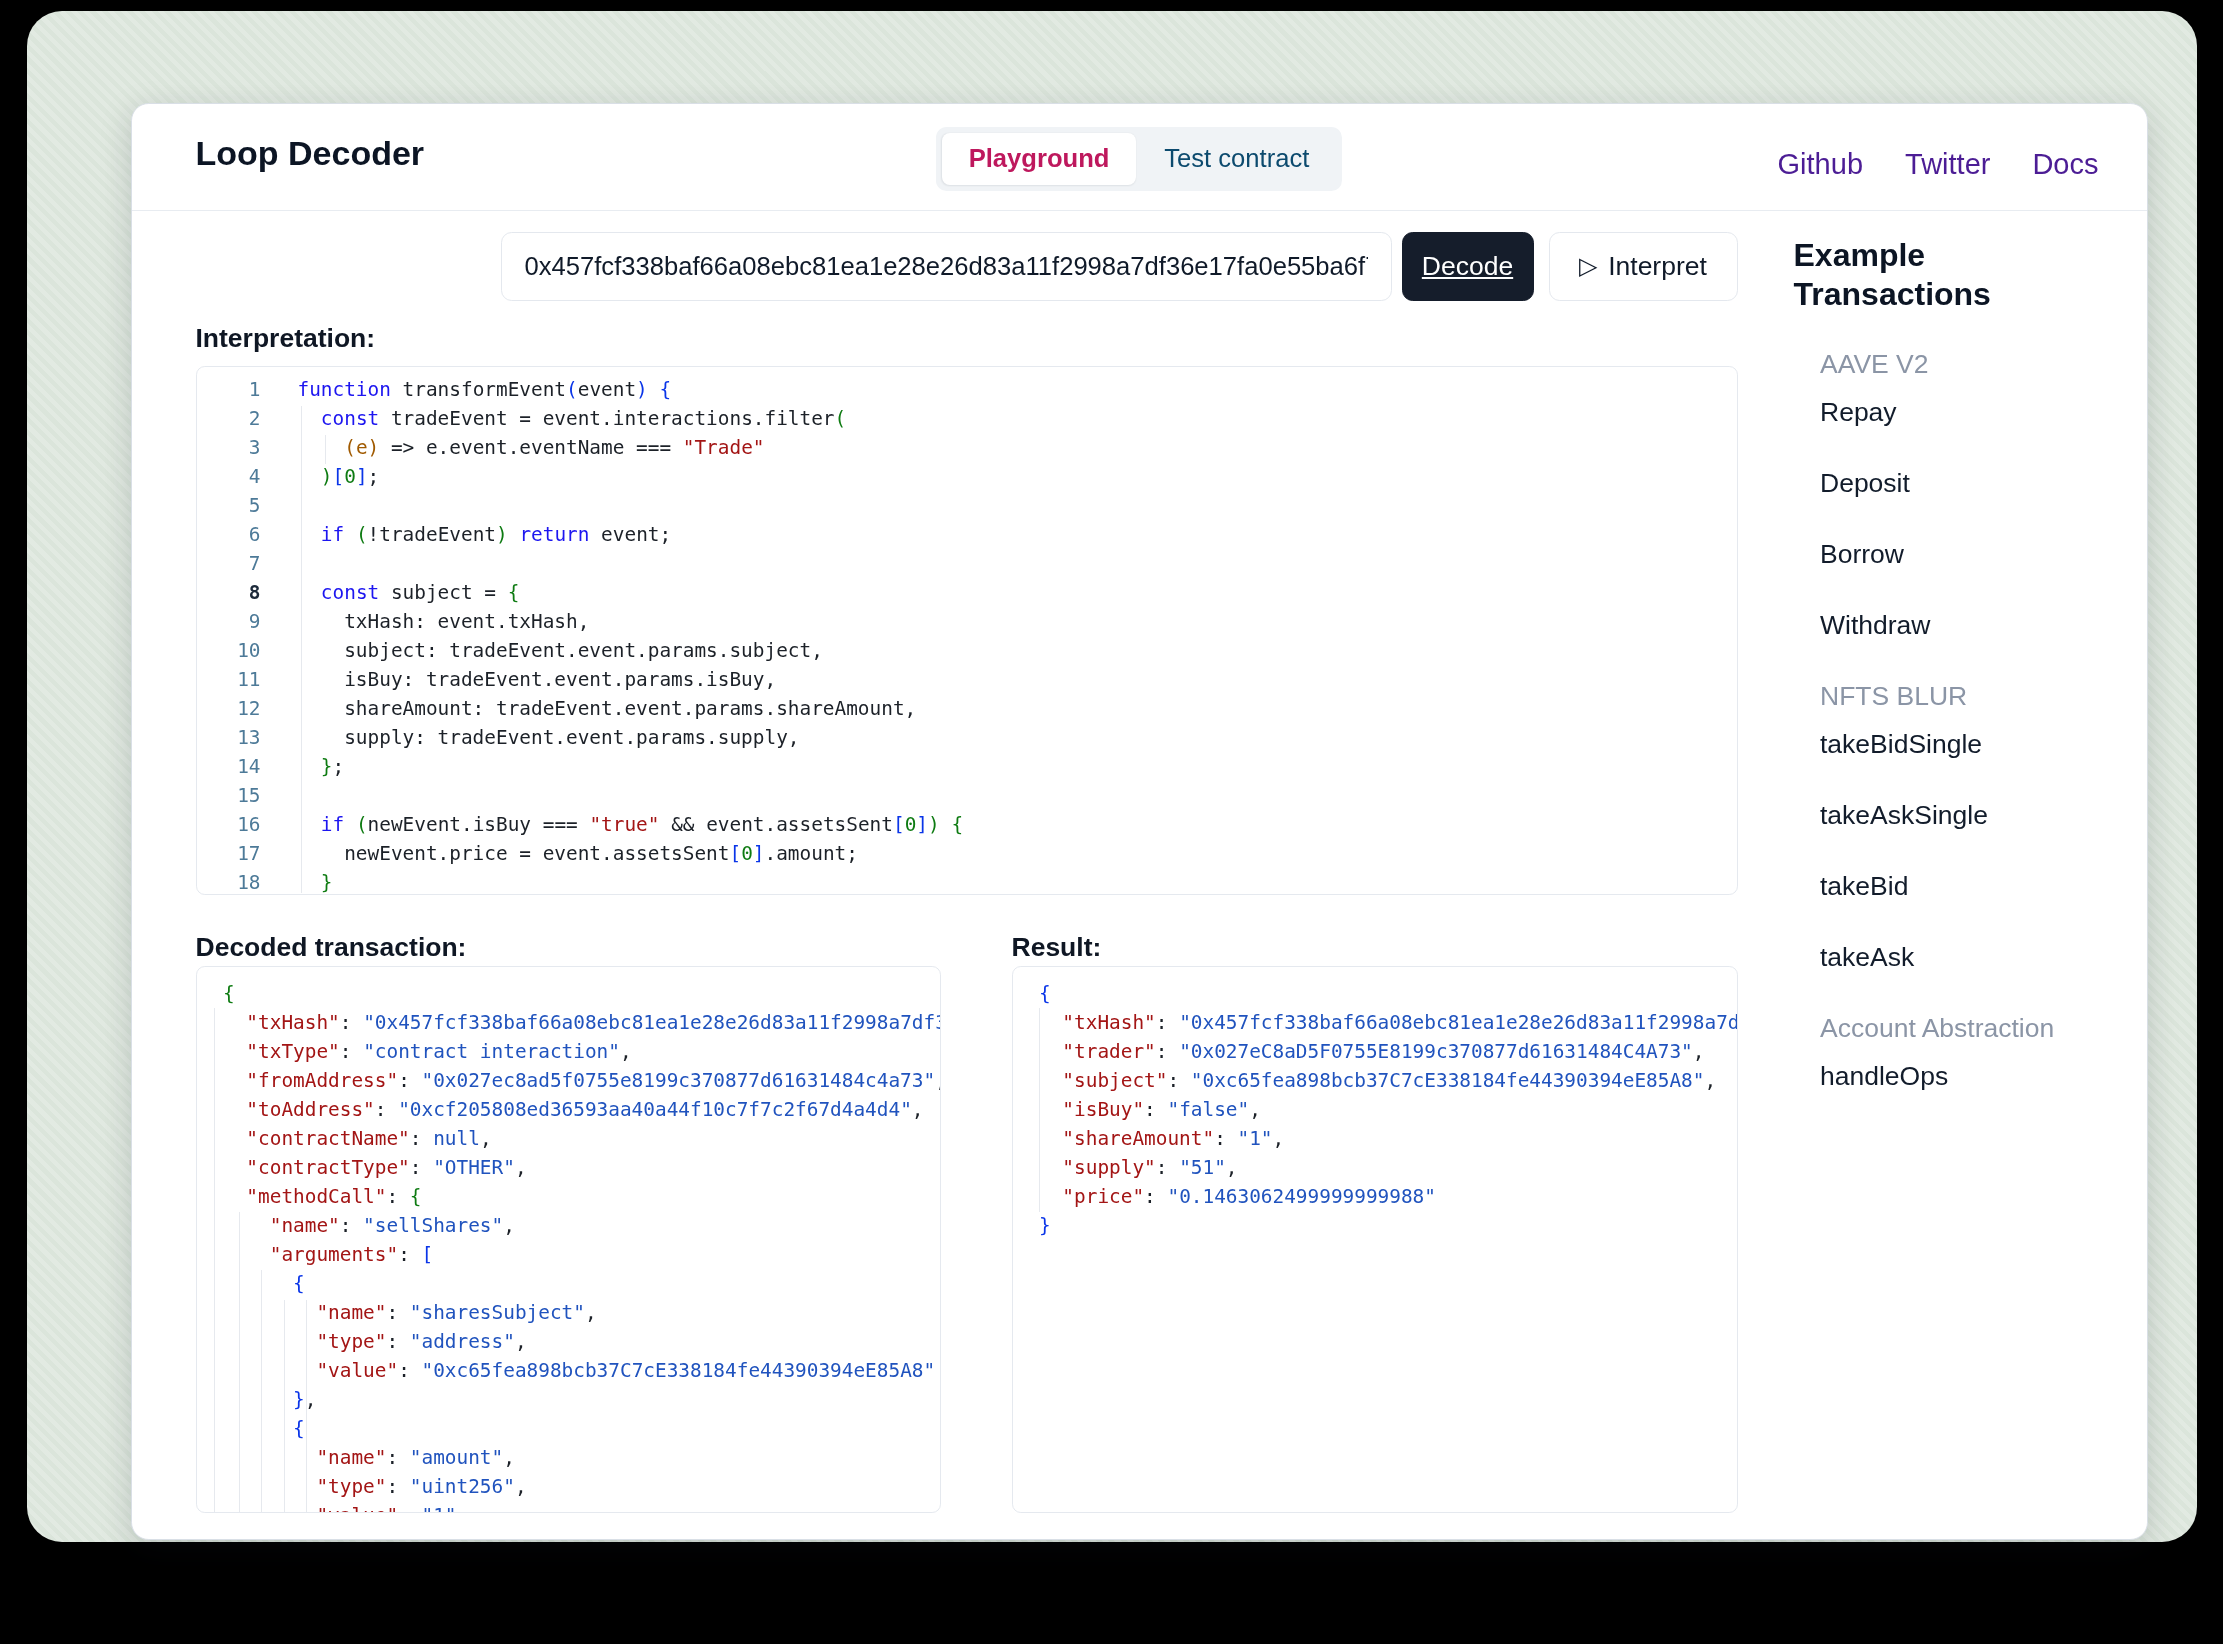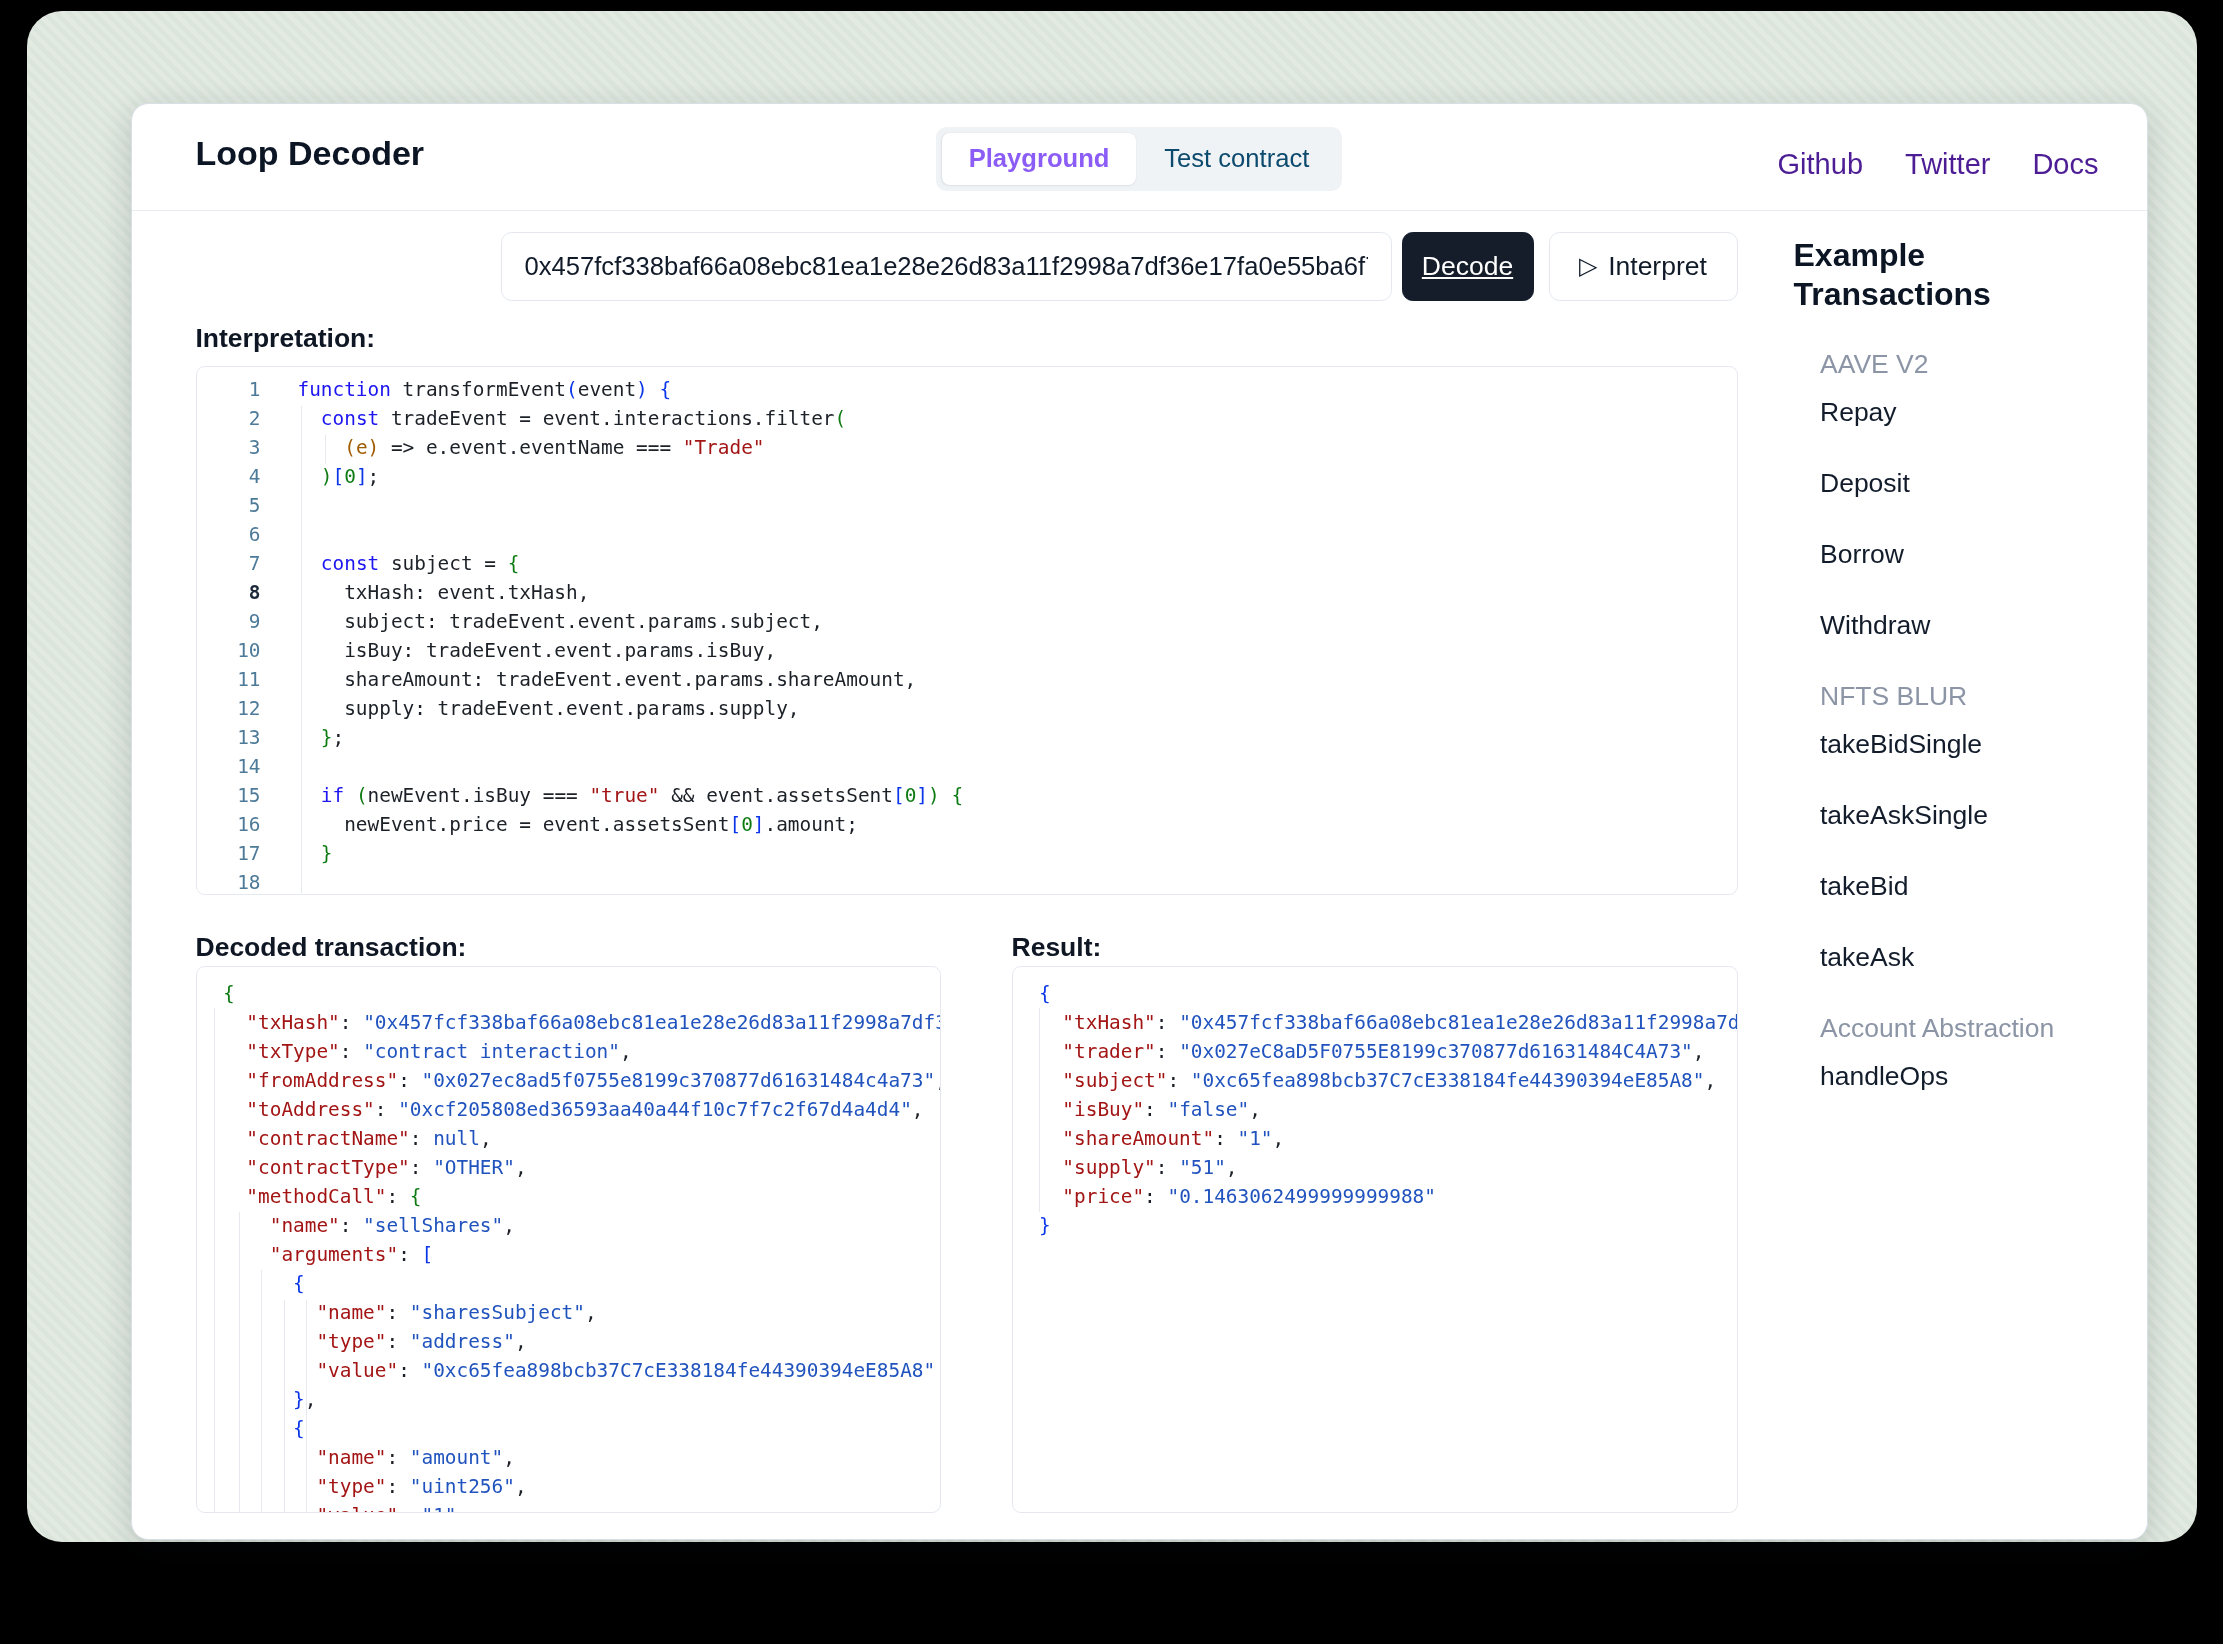--- a/index.html
+++ b/index.html
@@ -21,21 +21,21 @@
   .hdr-border{position:absolute;left:0;right:0;top:106px;height:0.9px;background:#e8ecf1;}
   .app-title{position:absolute;left:64px;top:30px;font-size:34px;font-weight:700;color:#0c1524;}
   .tabs{
     position:absolute;left:50%;transform:translateX(-50%);top:23px;
     background:#f0f3f6;border-radius:10.6px;padding:6.2px;display:flex;gap:1.8px;
   }
   .tab{
     border:none;background:transparent;font-family:inherit;
     font-size:25.6px;font-weight:500;color:#0c4a6e;padding:11.5px 26.5px;border-radius:8px;cursor:pointer;
   }
-  .tab.active{background:#ffffff;color:#8b5cf6;font-weight:600;box-shadow:0 0.9px 1.8px rgba(15,23,42,.08);}
+  .tab.active{background:#ffffff;color:#be185d;font-weight:600;box-shadow:0 0.9px 1.8px rgba(15,23,42,.08);}
   .links{position:absolute;right:48px;top:44px;display:flex;gap:42px;}
   .links a{font-size:29px;color:#4c1d95;text-decoration:none;}
   
   .toolbar-item{position:absolute;top:128px;height:69px;box-sizing:border-box;}
   .network-select{
     left:64px;width:295px;background:#fff;border:1.8px solid #e4e8ee;border-radius:10.6px;
     display:flex;align-items:center;justify-content:space-between;padding:0 23px;cursor:pointer;
   }
   .network-select .sel-txt{font-size:25.6px;color:#101a29;}
   .chev{width:23px;height:23px;display:block;color:#6b7684;}
@@ -146,20 +146,21 @@
           <div class="gut-n">19</div>
         </div>
       <div class="guide" style="left:104px;top:39px;height:487px;"></div>
       <div class="guide" style="left:128px;top:68px;height:29px;"></div>
       <div class="code-body" id="code-lines">
           <div class="cl"><span class="t-kw">function</span><span class="t-pl"> transformEvent</span><span class="t-b1">(</span><span class="t-pl">event</span><span class="t-b1">)</span><span class="t-pl"> </span><span class="t-b1">{</span></div>
           <div class="cl"><span class="t-pl">  </span><span class="t-kw">const</span><span class="t-pl"> tradeEvent = event.interactions.filter</span><span class="t-b2">(</span></div>
           <div class="cl"><span class="t-pl">    </span><span class="t-b3">(e)</span><span class="t-pl"> =&gt; e.event.eventName === </span><span class="t-str">"Trade"</span></div>
           <div class="cl"><span class="t-pl">  </span><span class="t-b2">)</span><span class="t-b1">[</span><span class="t-num">0</span><span class="t-b1">]</span><span class="t-pl">;</span></div>
           <div class="cl">&nbsp;</div>
+          <div class="cl"><span class="t-pl">  </span><span class="t-kw">if</span><span class="t-pl"> </span><span class="t-b2">(</span><span class="t-pl">!tradeEvent</span><span class="t-b2">)</span><span class="t-pl"> </span><span class="t-kw">return</span><span class="t-pl"> event;</span></div>
           <div class="cl">&nbsp;</div>
           <div class="cl"><span class="t-pl">  </span><span class="t-kw">const</span><span class="t-pl"> subject = </span><span class="t-b2">{</span></div>
           <div class="cl"><span class="t-pl">    txHash: event.txHash,</span></div>
           <div class="cl"><span class="t-pl">    subject: tradeEvent.event.params.subject,</span></div>
           <div class="cl"><span class="t-pl">    isBuy: tradeEvent.event.params.isBuy,</span></div>
           <div class="cl"><span class="t-pl">    shareAmount: tradeEvent.event.params.shareAmount,</span></div>
           <div class="cl"><span class="t-pl">    supply: tradeEvent.event.params.supply,</span></div>
           <div class="cl"><span class="t-pl">  </span><span class="t-b2">}</span><span class="t-pl">;</span></div>
           <div class="cl">&nbsp;</div>
           <div class="cl"><span class="t-pl">  </span><span class="t-kw">if</span><span class="t-pl"> </span><span class="t-b2">(</span><span class="t-pl">newEvent.isBuy === </span><span class="t-str">"true"</span><span class="t-pl"> &amp;&amp; event.assetsSent</span><span class="t-b1">[</span><span class="t-num">0</span><span class="t-b1">]</span><span class="t-b2">)</span><span class="t-pl"> </span><span class="t-b2">{</span></div>

